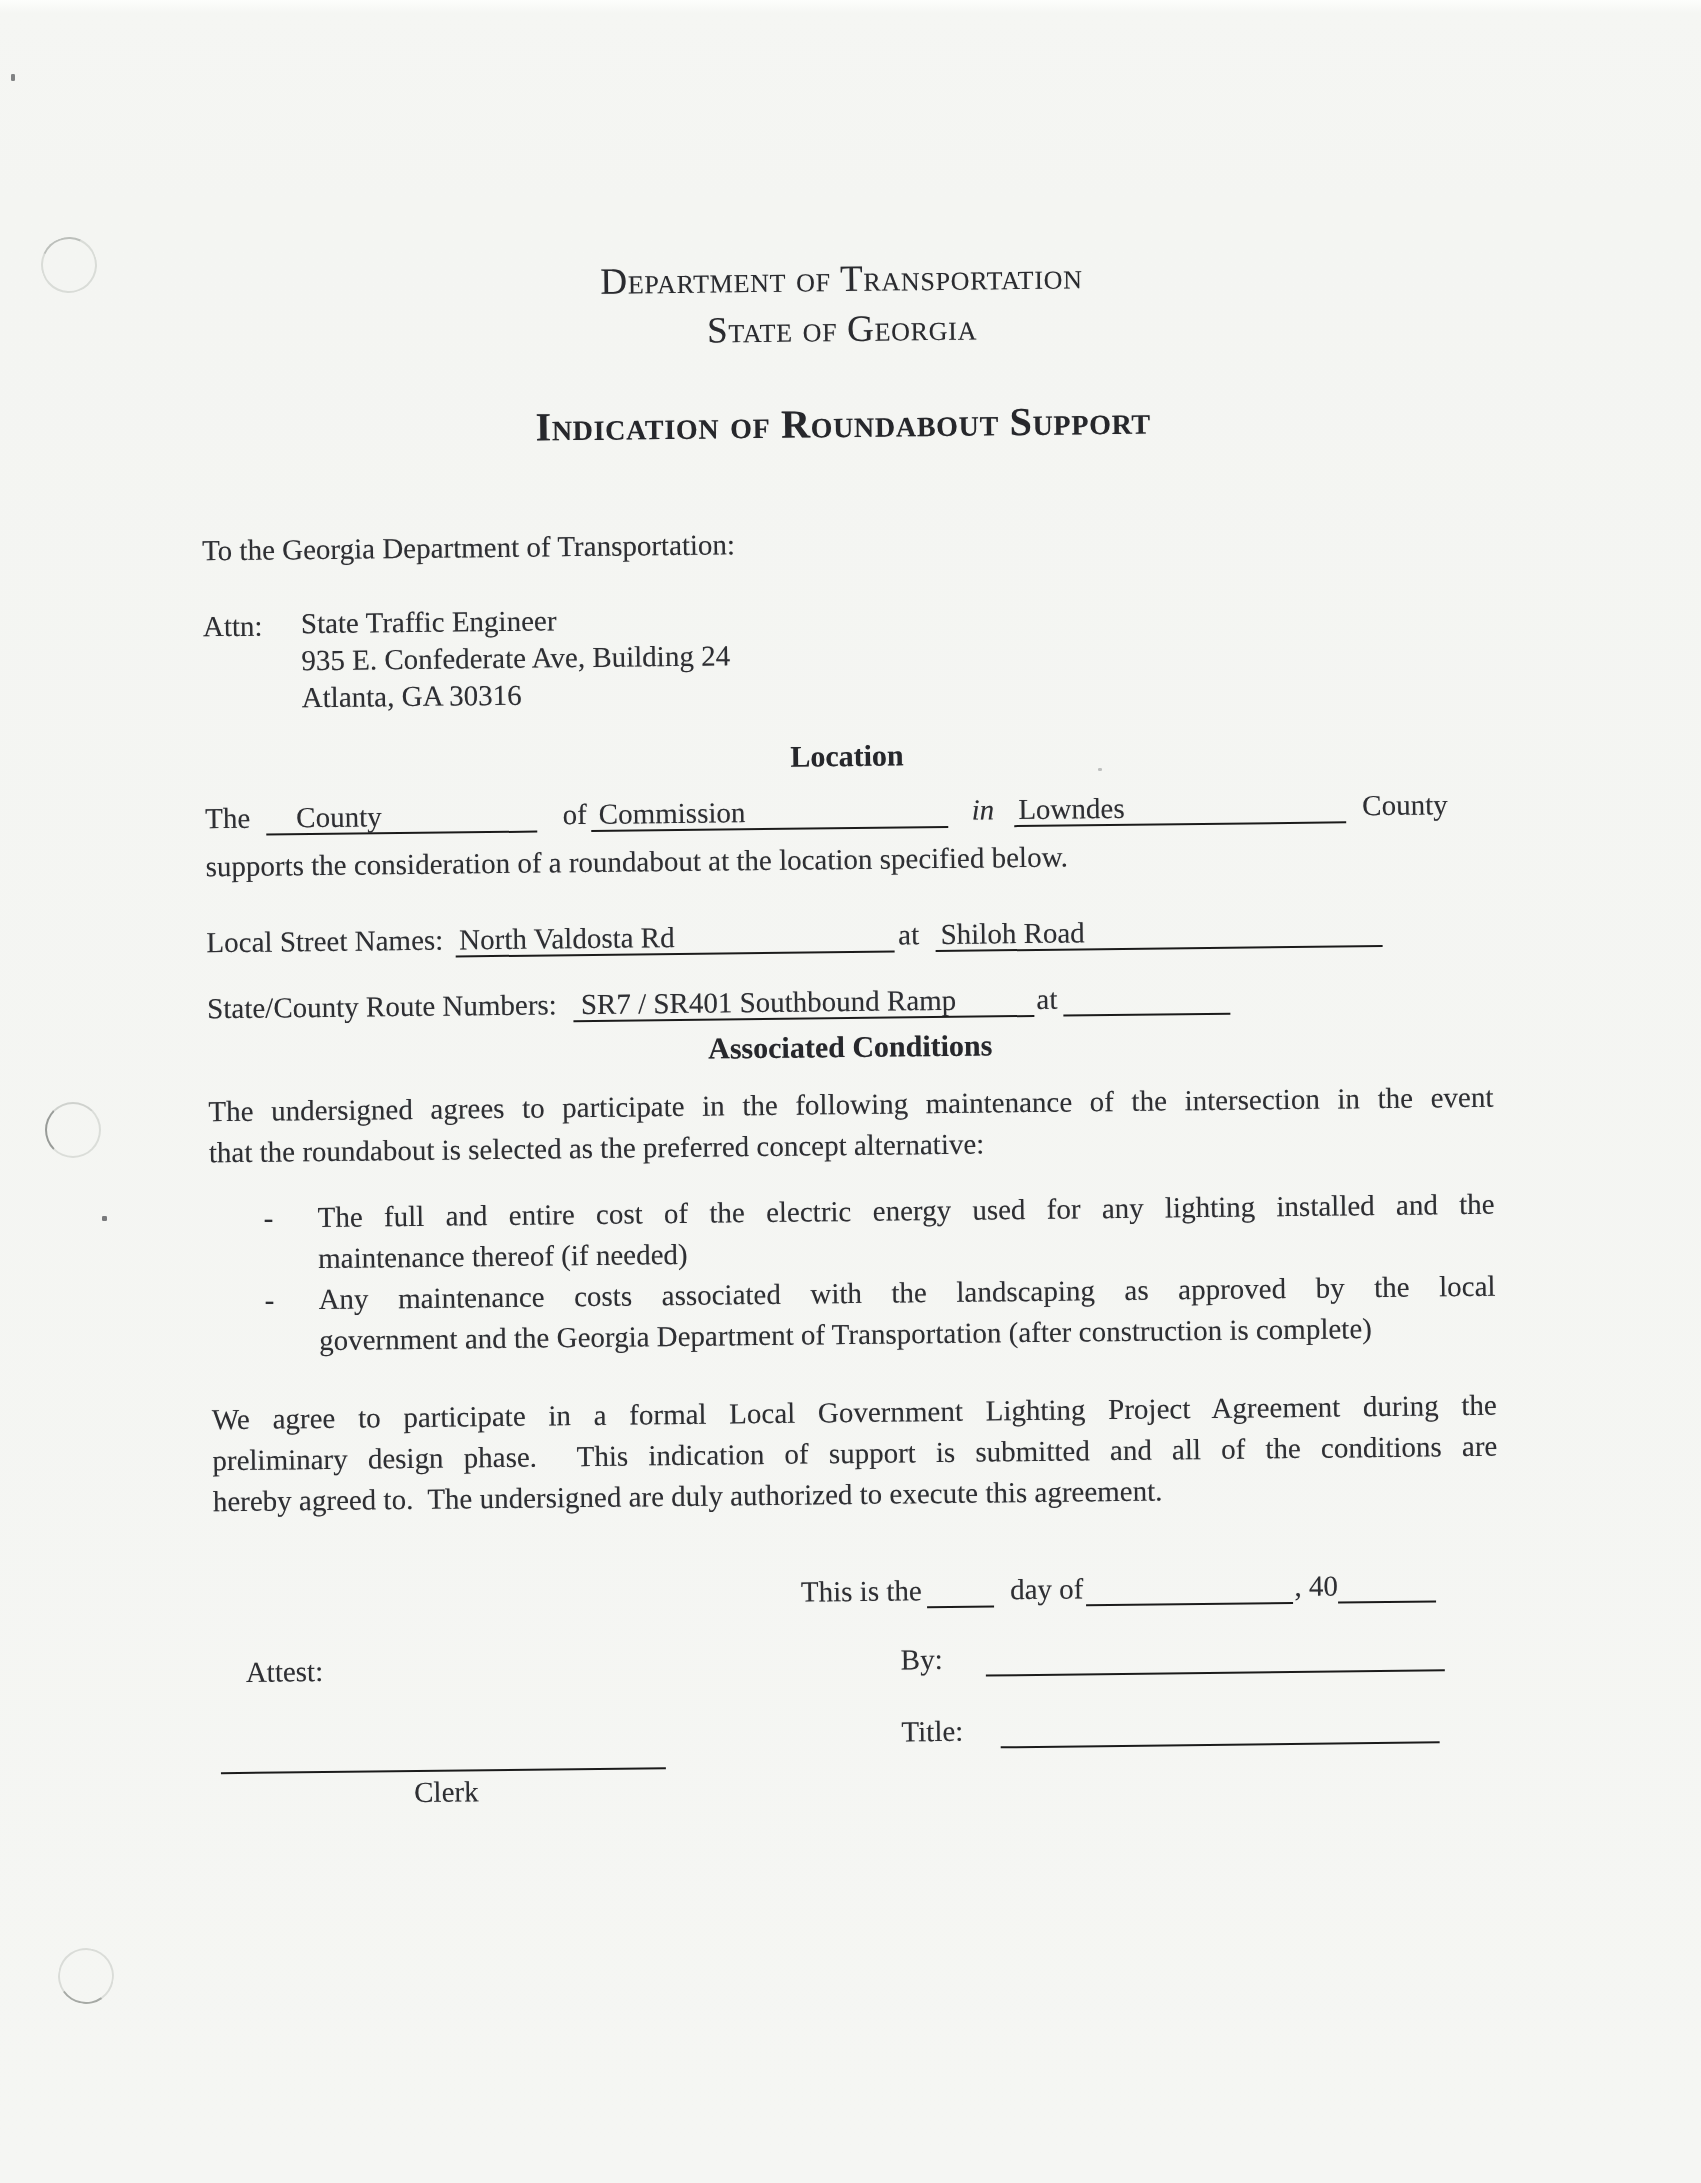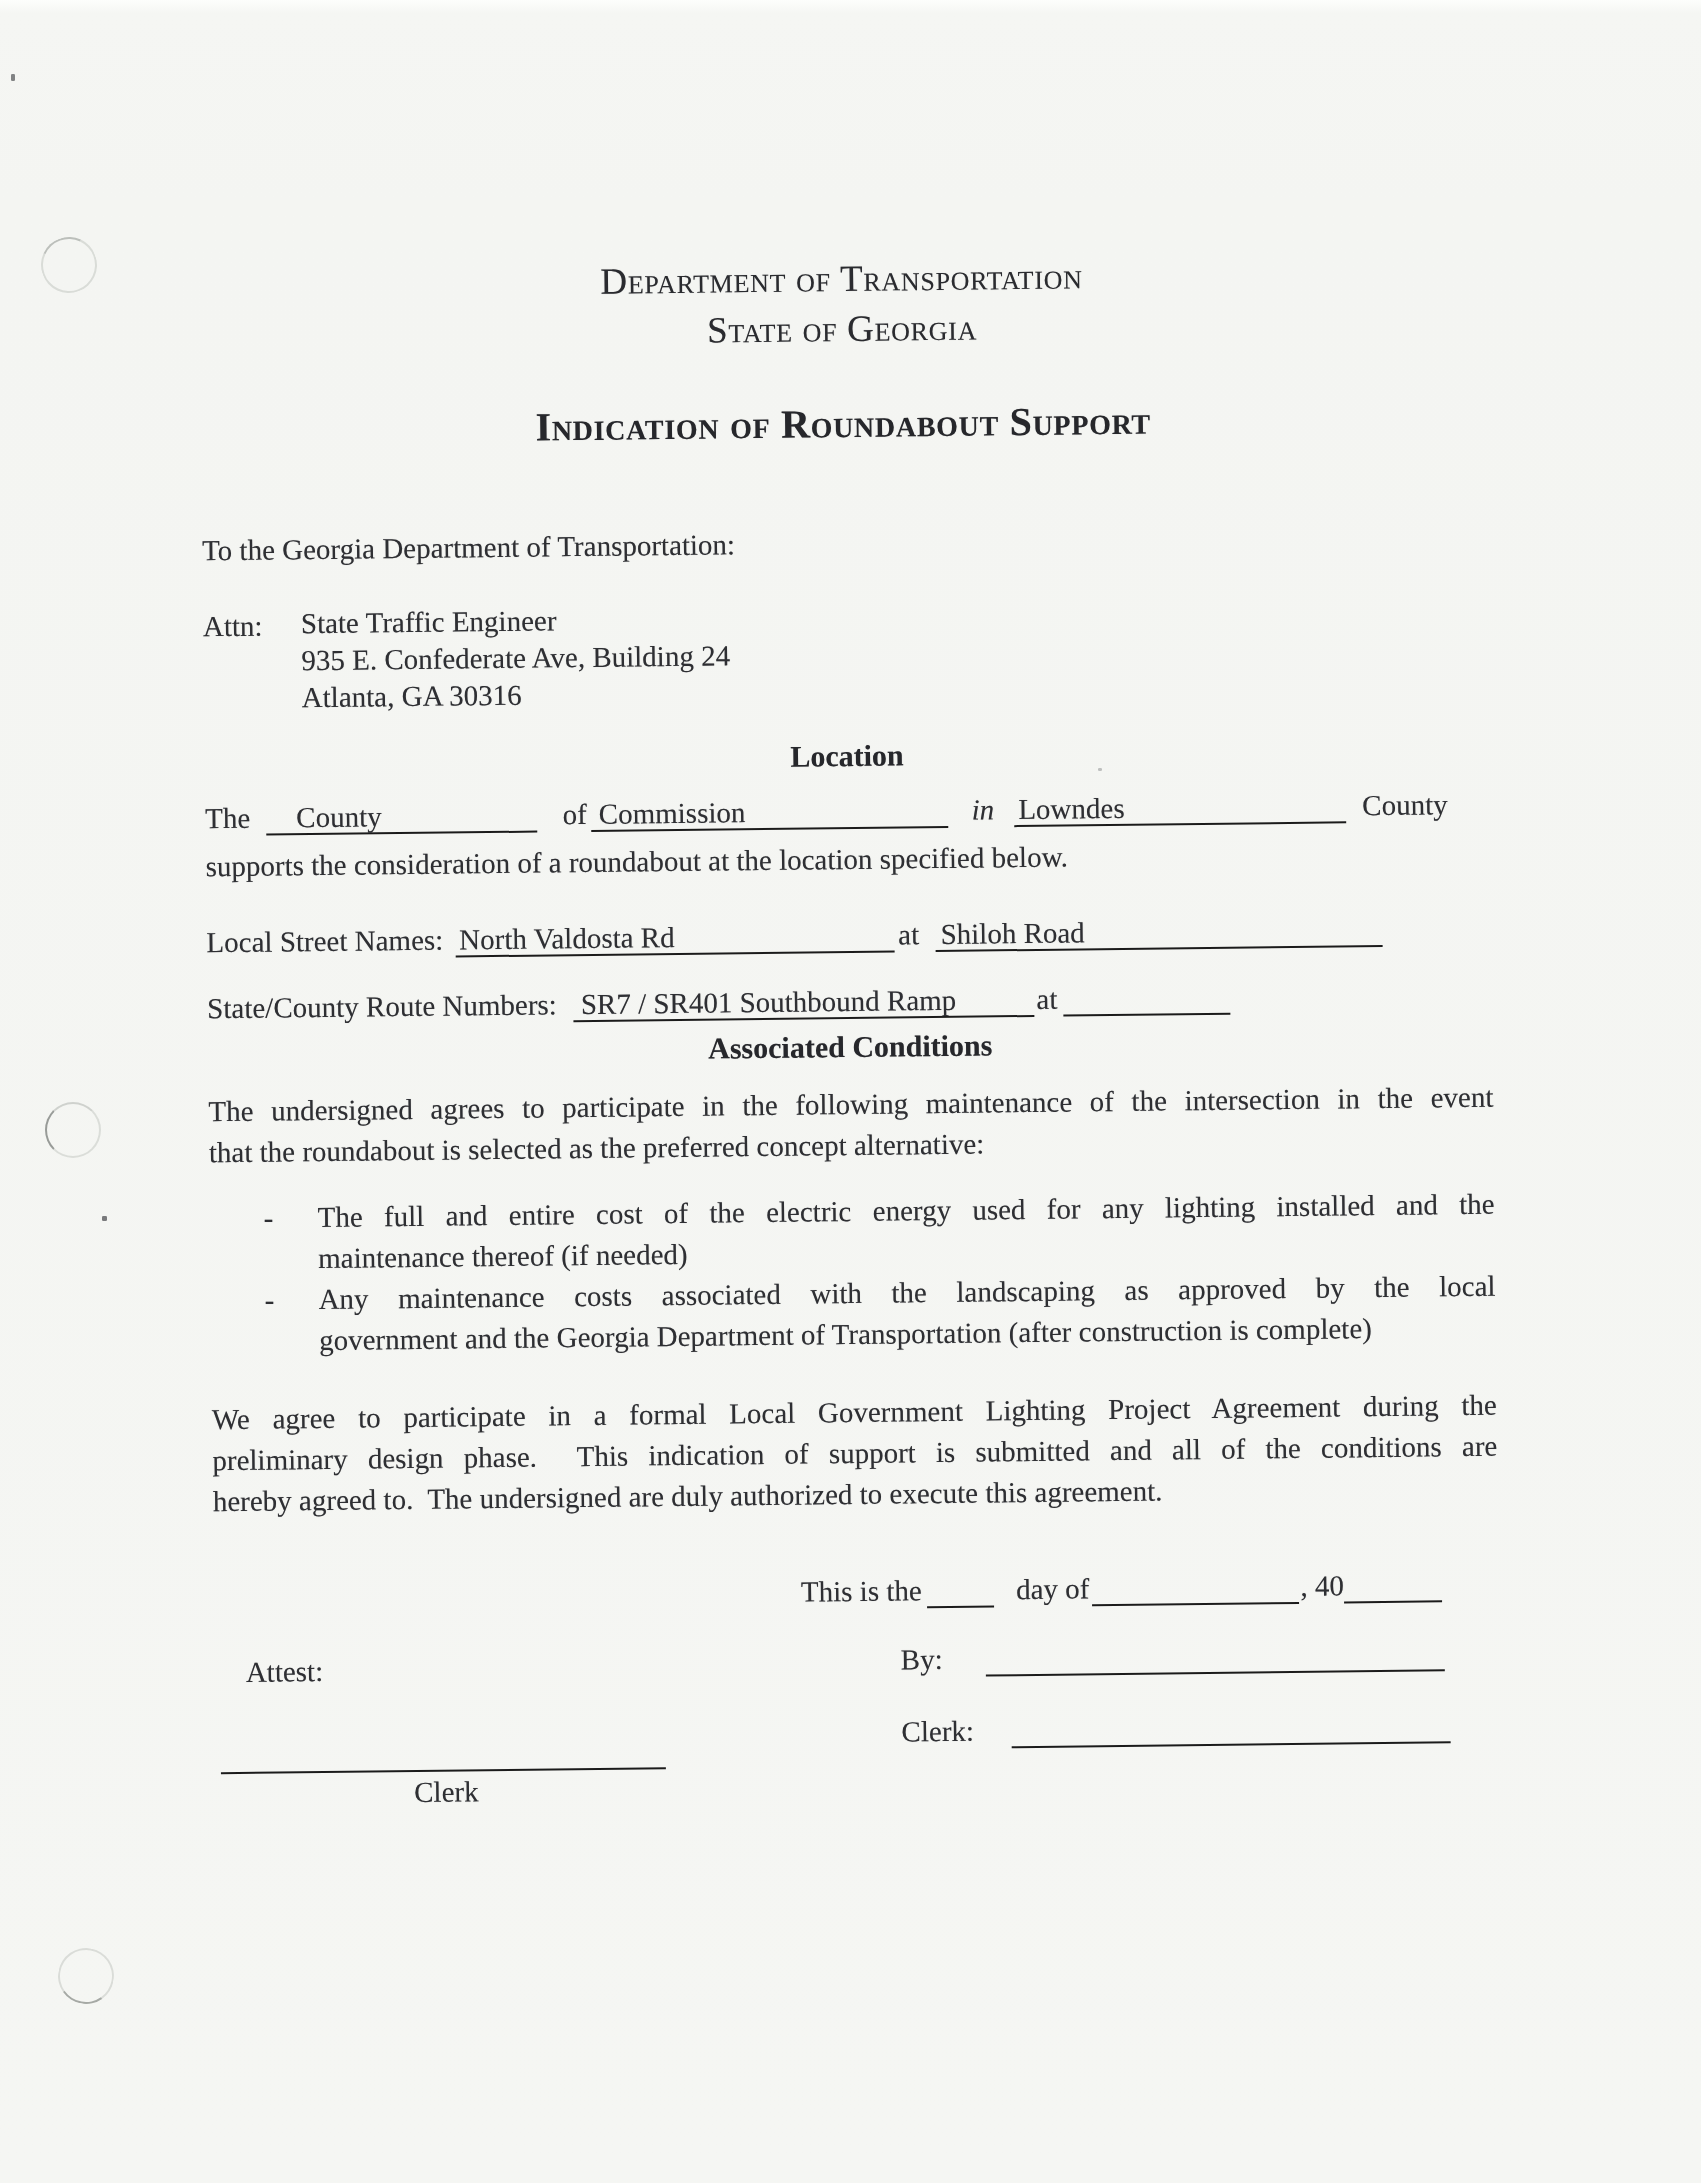--- a/index.html
+++ b/index.html
@@ -55,21 +55,21 @@
   .bl-month   { width:207px; margin-left:2.7px; }
   .bl-year    { width:98px; }
   .bl-by      { width:459px; margin-left:43px; }
   .bl-titlef  { width:439px; margin-left:37px; }
 
   .gap-of { margin-left:25.4px; }
   .gap-in { margin-left:24px;font-style:italic; }
   .gap-cty { margin-left:16px; }
   .gap-at1 { margin-left:4px; }
   .gap-at2 { margin-left:2.7px; }
-  .gap-dayof { margin-left:22px; }
+  .gap-dayof { margin-left:16px; }
   .gap-20 { margin-left:1.3px; }
 
   .para { margin-top:0; }
   .intro { margin-top:19px; }
   .agreement { margin-top:37px; }
   .jl { text-align:justify; text-align-last:justify; }
   .para div:last-child { text-align:left; text-align-last:left; }
 
   .bullets { margin-top:25.4px; }
   .bullet { display:flex; padding-left:54px; }
@@ -174,21 +174,21 @@
       <div class="date-line">
         <span>This is the</span><span class="blank bl-day"><span></span></span><span class="gap-dayof">day of</span><span class="blank bl-month"><span></span></span><span class="gap-20">, 40</span><span class="blank bl-year"><span></span></span>
       </div>
 
       <div class="sig">
         <div class="attest-label">Attest:</div>
         <div class="by-row">
           <span>By:</span><span class="blank bl-by"><span></span></span>
         </div>
         <div class="title-row">
-          <span>Clerk:</span><span class="blank bl-titlef"><span></span></span>
+          <span>Title:</span><span class="blank bl-titlef"><span></span></span>
         </div>
         <div class="attest-line"></div>
         <div class="clerk-label">Clerk</div>
       </div>
 
     </div>
   </div>
 
   <div class="punch punch-1"></div>
   <div class="punch punch-2"></div>

